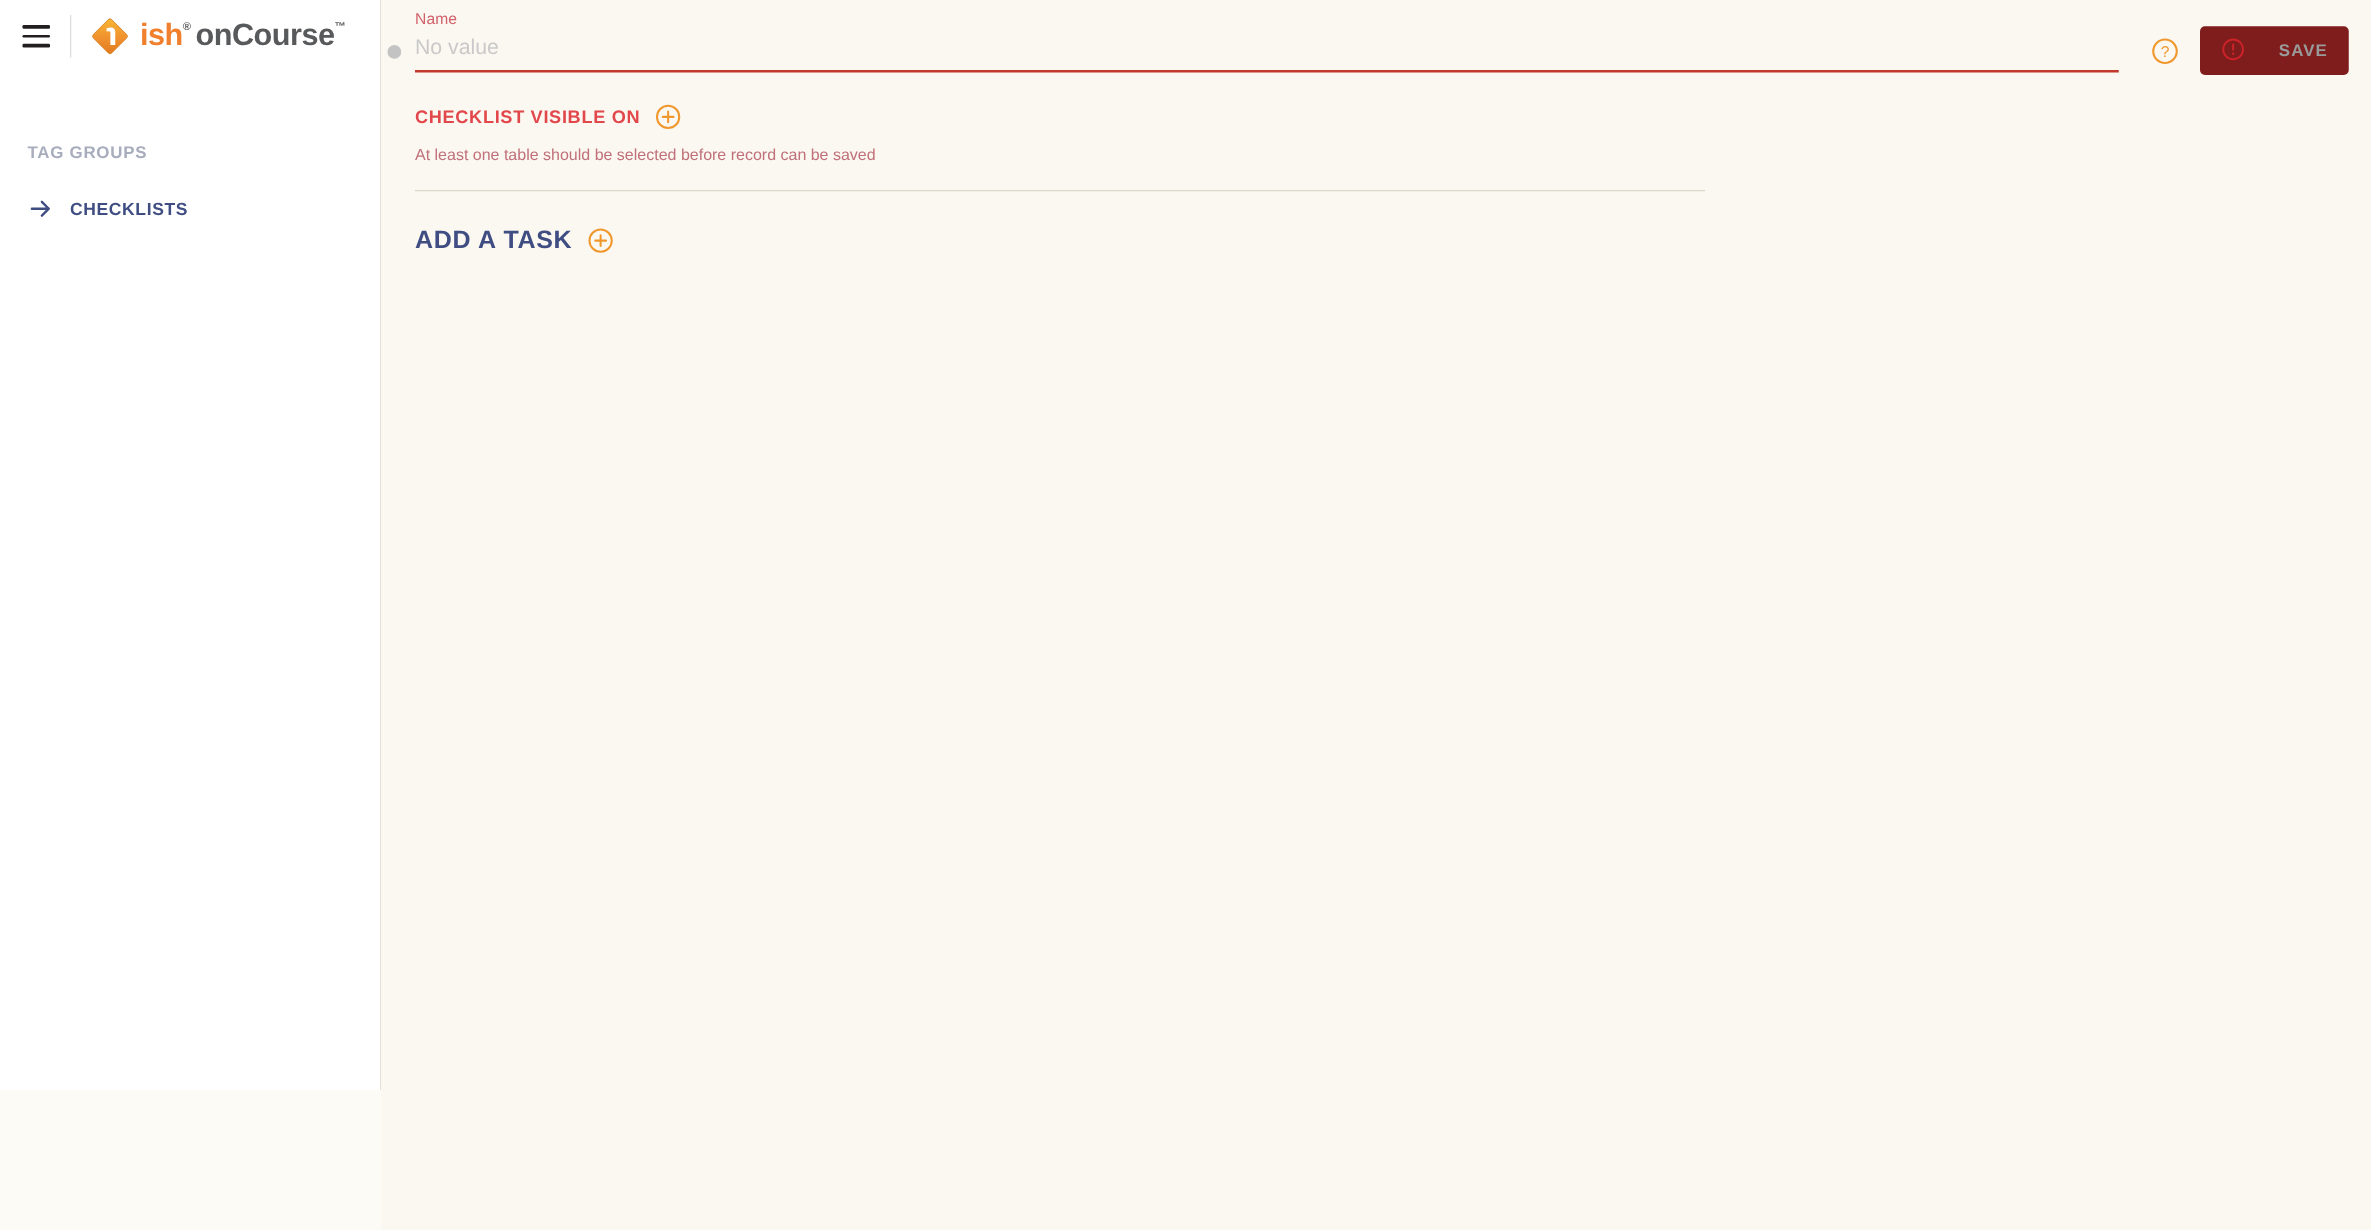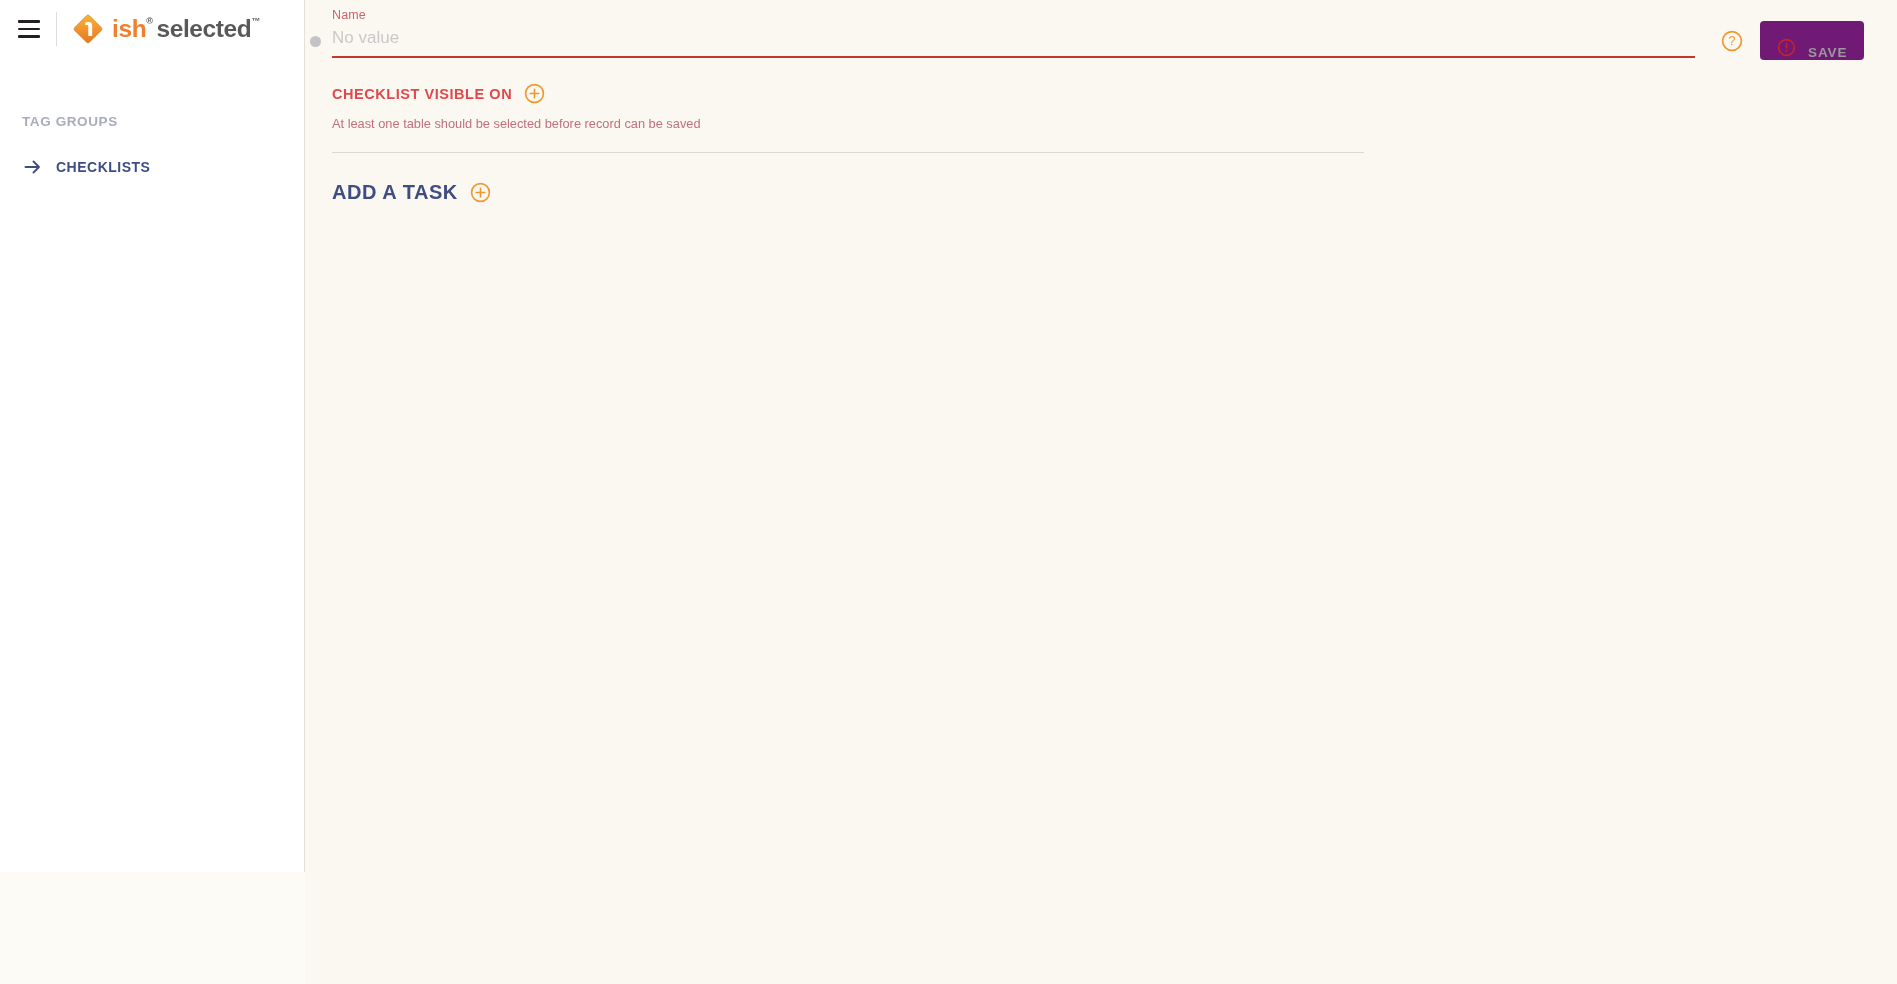--- a/index.html
+++ b/index.html
@@ -215,27 +215,27 @@
     height: 22px;
     cursor: pointer;
     flex: 0 0 22px;
   }
 
   .save-button {
     margin-left: 17px;
     margin-top: 21px;
     height: 39px;
     min-width: 94px;
-    background: #701a75;
+    background: #7f1d1d;
     border: none;
     border-radius: 4px;
     display: flex;
-    align-items: flex-end;
+    align-items: center;
     justify-content: center;
-    gap: 12px;
+    gap: 27px;
     padding: 0 17px;
     cursor: default;
     font-family: "Liberation Sans", sans-serif;
   }
   .save-button-label {
     font-size: 13.5px;
     font-weight: 700;
     letter-spacing: 0.9px;
     color: #9a9a9a;
   }
@@ -319,21 +319,21 @@
                 <stop offset="100%" stop-color="#e07a1f"></stop>
               </linearGradient>
             </defs>
             <rect x="17" y="2.3" width="20.8" height="20.8" rx="2" transform="rotate(45 17 2.3)" fill="url(#dg)" stroke="#d98224" stroke-width="0.7"></rect>
             <path d="M14.3 10.5 C18.2 9.2 21.2 10.0 21.2 13.4 L21.2 24.0 L17.3 24.0 L17.3 14.2 C17.3 12.9 16.3 12.6 14.3 13.3 Z" fill="#ffffff"></path>
           </svg>
         </span>
         <span class="logo-text">
           <span class="logo-ish">ish</span>
             <span class="logo-sup">®</span>
-            <span class="logo-oncourse" style="margin-left:4px">selected</span>
+            <span class="logo-oncourse" style="margin-left:4px">onCourse</span>
             <span class="logo-tm">™</span>
         </span>
       </div>
 
     </div>
 
     <div class="sidebar-section-title">TAG GROUPS</div>
 
     <div class="sidebar-item">
       <span class="arrow-icon">

